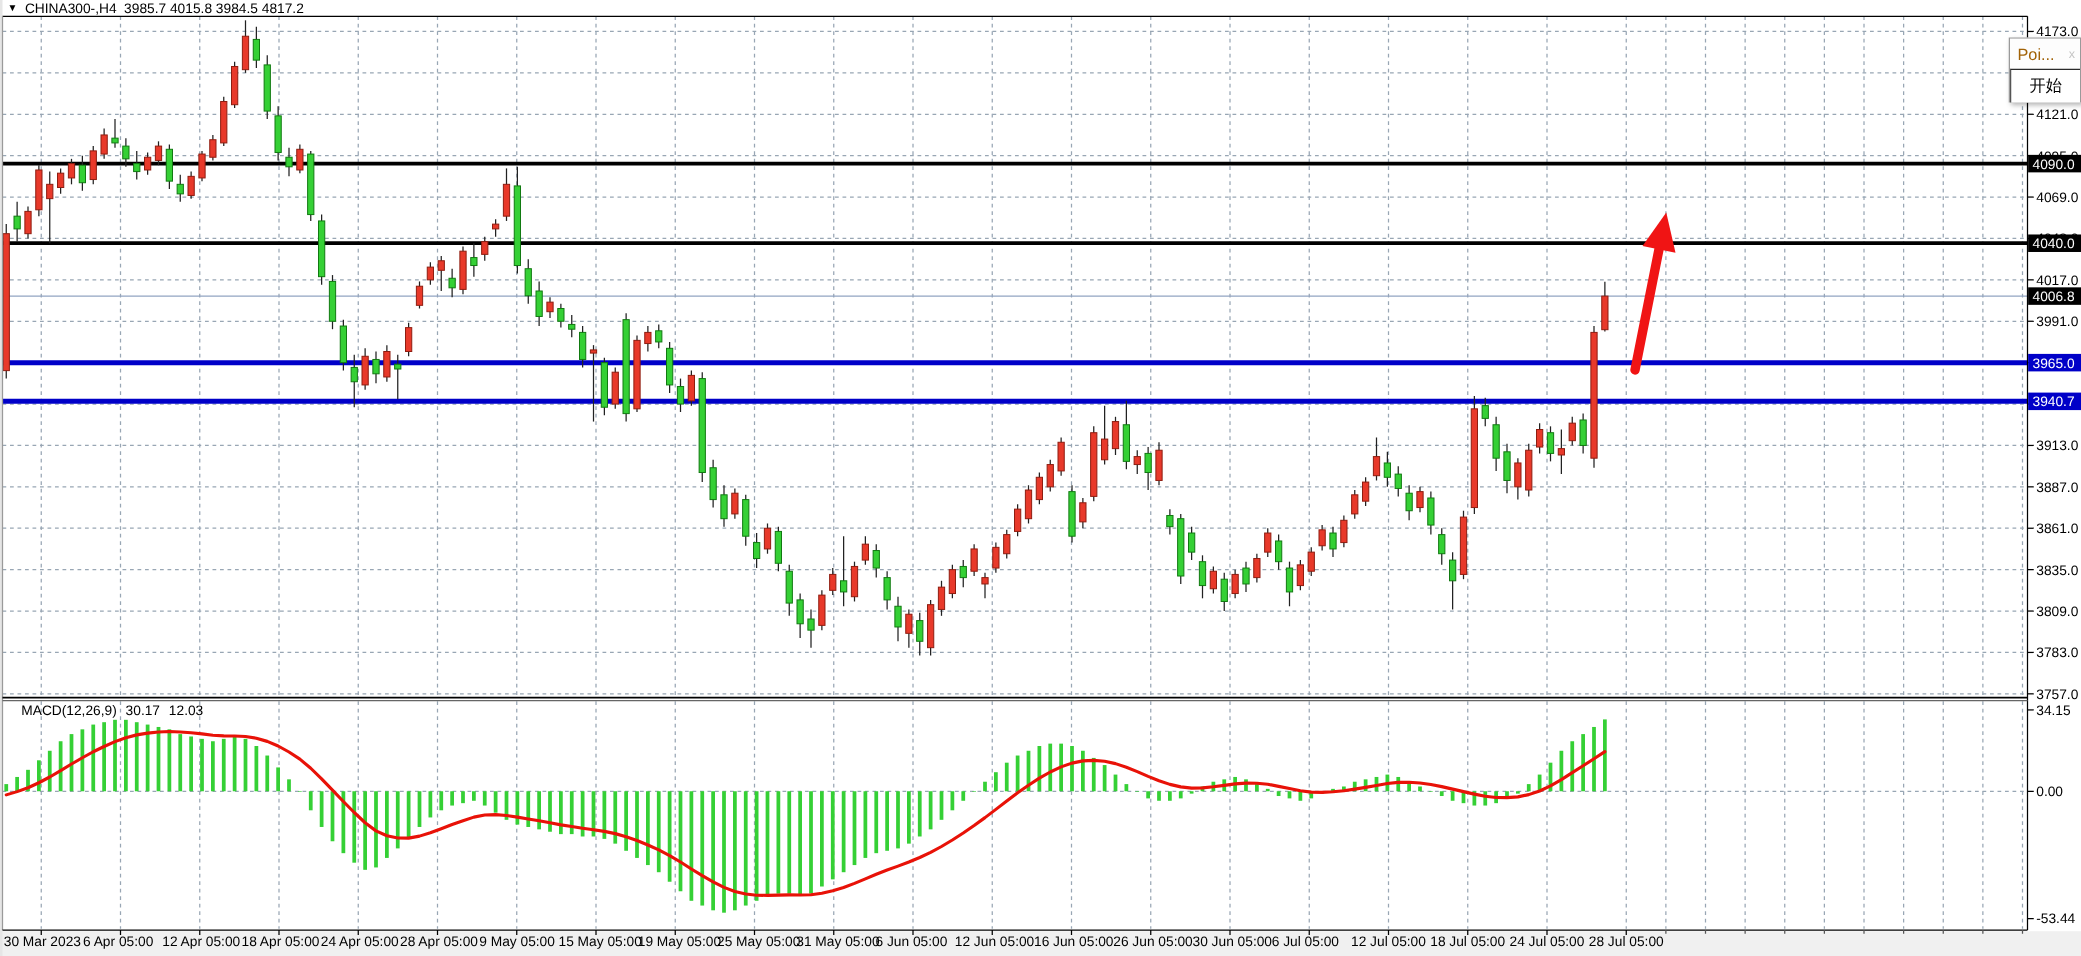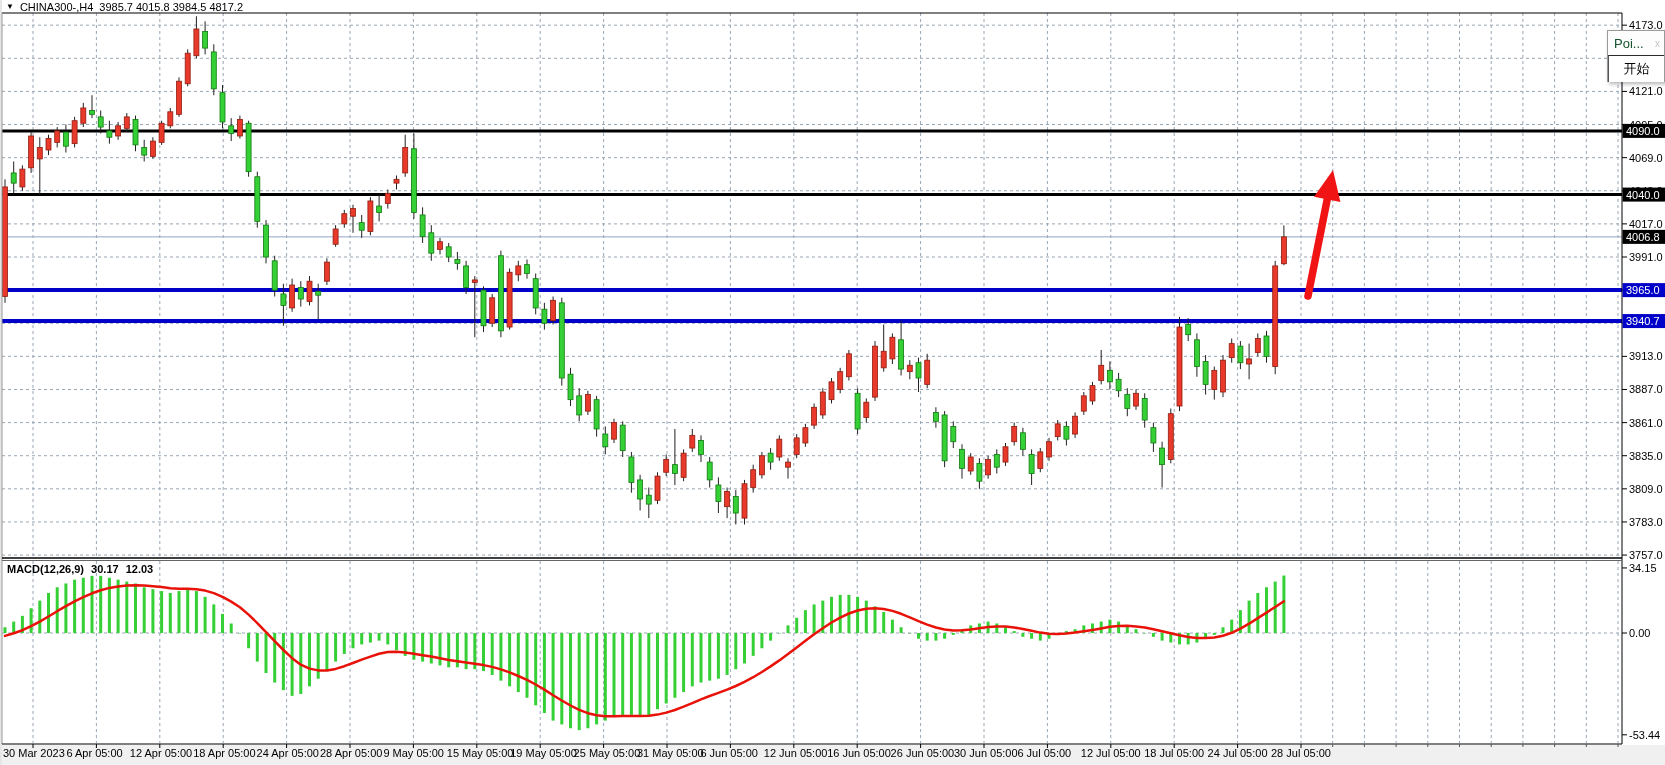--- a/index.html
+++ b/index.html
@@ -1,27 +1,27 @@
 <!DOCTYPE html>
 <html><head>
 <meta charset="utf-8">
 <style>
   html,body{margin:0;padding:0;background:#d8d8d8;font-family:"Liberation Sans",sans-serif;}
   #stage{position:relative;width:1665px;height:765px;background:#fff;overflow:hidden;}
   #chart-svg{position:absolute;left:0;top:0;}
   #chart-title{position:absolute;left:6px;top:1px;height:12px;display:flex;align-items:center;gap:6px;
     font-size:11px;color:#000;white-space:nowrap;}
   #chart-title .tri{font-size:8px;line-height:10px;}
-  #macd-title{position:absolute;left:7px;top:563px;font-size:11px;color:#000;white-space:nowrap;font-weight:bold;}
+  #macd-title{position:absolute;left:17px;top:563px;font-size:11px;color:#000;white-space:nowrap;}
   #macd-title span{margin-right:4px;}
   #poi-window{position:absolute;left:1607px;top:30px;width:58px;height:52px;background:#fff;
     border:1px solid #9a9a9a;box-shadow:2px 2px 4px rgba(0,0,0,.3);box-sizing:border-box;}
   #poi-titlebar{height:24px;display:flex;align-items:center;justify-content:space-between;
     padding:0 4px 0 6px;background:#fdfdfd;}
-  #poi-titlebar .t{color:#14532d;font-size:13px;text-align:center;}
+  #poi-titlebar .t{color:#a16207;font-size:13px;text-align:center;}
   #poi-titlebar .x{color:#c4c4c4;font-size:10px;cursor:default;}
   #poi-start{display:block;width:100%;height:27px;background:#fff;border:0;border-top:1px solid #2a2a2a;
     border-left:1px solid #555;font-size:13px;color:#000;font-family:inherit;cursor:pointer;padding:0;}
 </style>
 </head>
 <body>
 
 <div id="stage">
 
   <svg id="chart-svg" width="1665" height="765">

